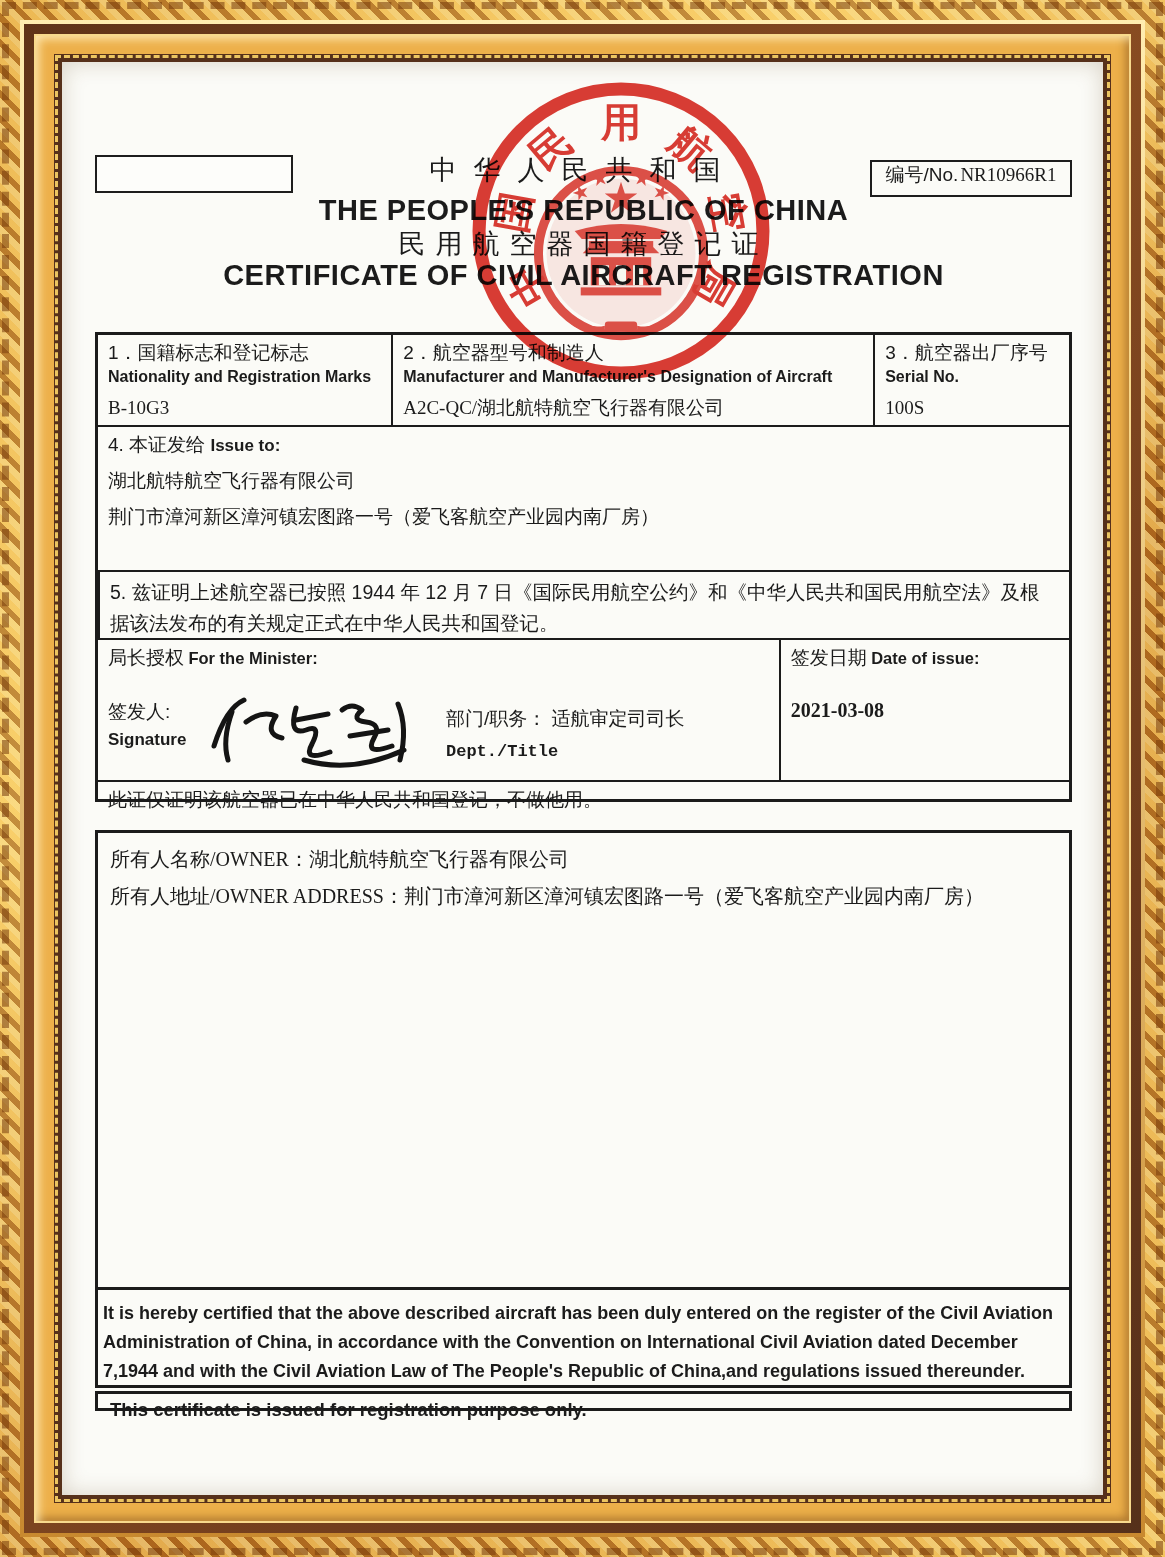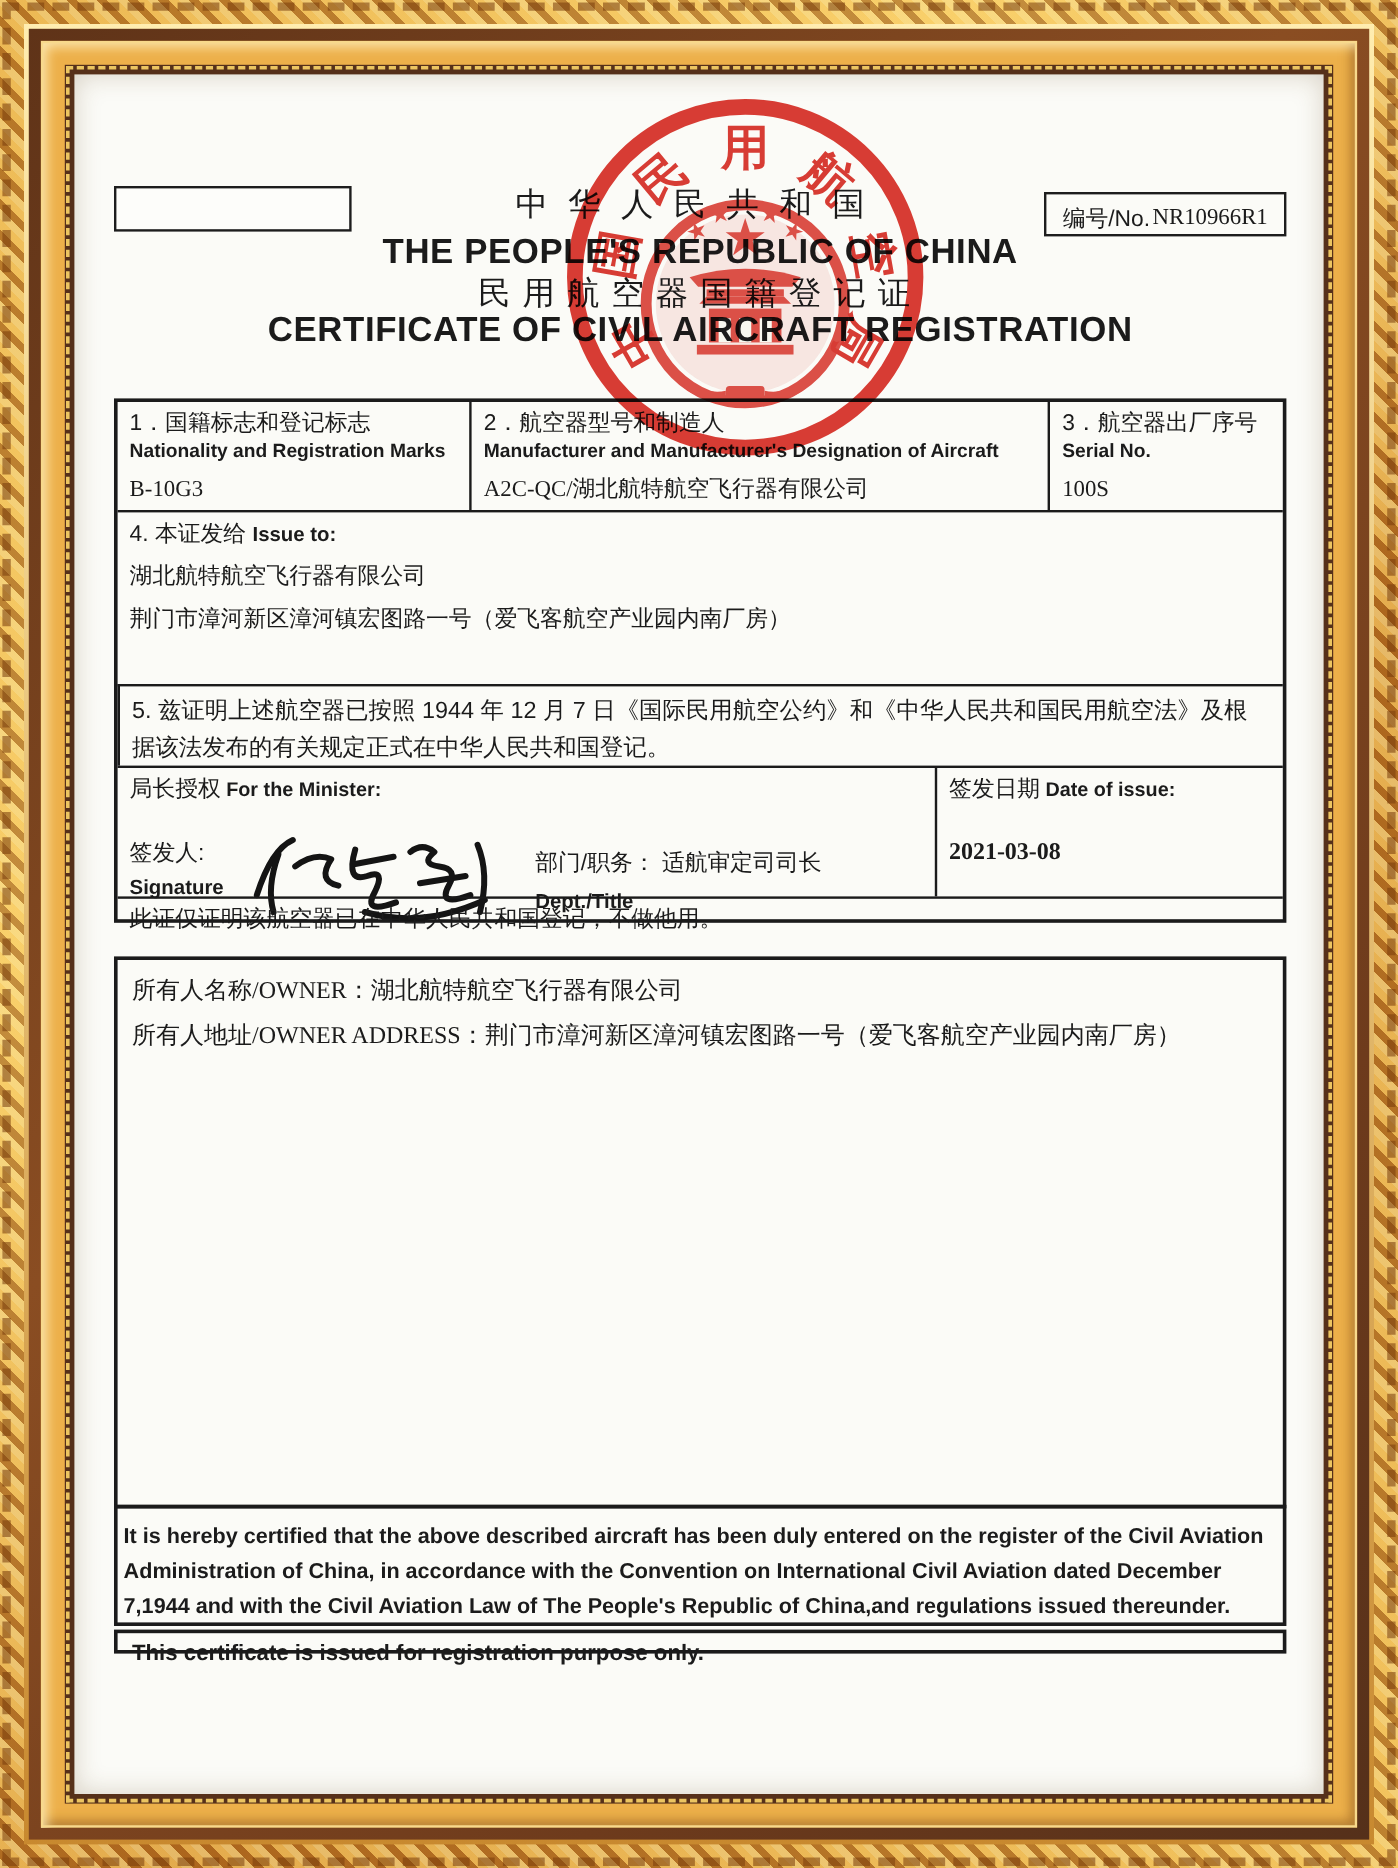--- a/index.html
+++ b/index.html
@@ -22,21 +22,21 @@
 
   
   .paper{box-sizing:border-box;height:100%;background:#fbfbf7;position:relative;
     box-shadow:inset 0 0 22px rgba(90,60,20,.22);}
   .content{position:absolute;left:33px;top:91px;width:977px;}
 
   
   .header{position:relative;height:177px;}
   .corner-box{position:absolute;left:0;top:0;width:194px;height:34px;border:2px solid #1d1d1d;background:#fdfdfa;}
   .serial-box{position:absolute;right:0;top:5px;width:198px;height:33px;border:2px solid #1d1d1d;
-    display:flex;align-items:flex-end;justify-content:center;gap:2px;font-size:19px;}
+    display:flex;align-items:flex-start;justify-content:center;gap:2px;font-size:19px;}
   .serial-box .val{font-family:"Liberation Serif","DejaVu Serif",serif;}
   .t-zh{ text-align:center;font-size:27px;letter-spacing:17px;line-height:30px;margin:2px 0 0 0;}
   .t-en{ text-align:center;font-size:29px;font-weight:700;line-height:31px;margin:10px 0 0 0;letter-spacing:.5px;}
   .s-zh{ text-align:center;font-size:27px;letter-spacing:10px;line-height:30px;margin:3px 0 0 0;}
   .s-en{ text-align:center;font-size:29px;font-weight:700;line-height:31px;margin:1px 0 0 0;letter-spacing:.5px;}
 
   
   .seal{position:absolute;left:408px;top:18px;width:302px;height:302px;z-index:6;
         mix-blend-mode:multiply;opacity:.9;pointer-events:none;}
 
@@ -50,32 +50,32 @@
   .lbl-en{font-size:16px;font-weight:700;line-height:21px;}
   .val{font-family:"Liberation Serif","DejaVu Serif",serif;font-size:19px;line-height:26px;}
   .r1{height:90px;}
   .r1 .c1{width:295px;} .r1 .c2{width:485px;} .r1 .c3{width:197px;}
   .r1 .val{margin-top:8px;}
   .r2{height:145px;display:block;}
   .r2 .issue-head{font-size:19px;} .r2 .issue-head b{font-size:17px;}
   .r2 .val{margin-top:10px;}
   .r3{height:68px;display:block;}
   .r3 .decl{font-size:19.5px;line-height:31px;}
-  .r4{height:109px;}
+  .r4{height:142px;}
   .r4 .c1{width:685px;} .r4 .c2{width:292px;}
   .r5{height:19px;display:block;}
   .inline-en{font-weight:700;font-size:16.5px;}
 
   .sig-row{position:absolute;left:10px;top:60px;}
   .sig-label{font-size:19px;line-height:24px;}
   .sig-en{font-weight:700;font-size:17px;margin-top:6px;}
   .sig-svg{position:absolute;left:92px;top:-14px;}
   .dept{position:absolute;left:348px;top:66px;}
   .dept .zh{font-size:19px;}
-  .dept .en{font-weight:700;font-size:17px;margin-top:10px;}
+  .dept .en{font-weight:700;font-size:17px;margin-top:10px;font-family:Liberation Mono, monospace;}
   .date-val{margin-top:26px;font-size:20px;font-weight:bold;}
 
   
   .box{border:3px solid #1b1b1b;box-sizing:border-box;}
   .remarks{margin-top:28px;height:460px;padding:8px 12px;}
   .remarks .head{font-size:19px;line-height:30px;}
   .remarks .head b{font-size:17px;}
   .rline{font-family:"Liberation Serif","DejaVu Serif",serif;font-size:20px;line-height:37px;}
   .cert-en{margin-top:-3px;height:101px;padding:9px 5px;font-weight:700;font-size:18px;line-height:29px;}
   .purpose{margin-top:3px;height:20px;padding:5px 12px;font-weight:700;font-size:18.5px;}

